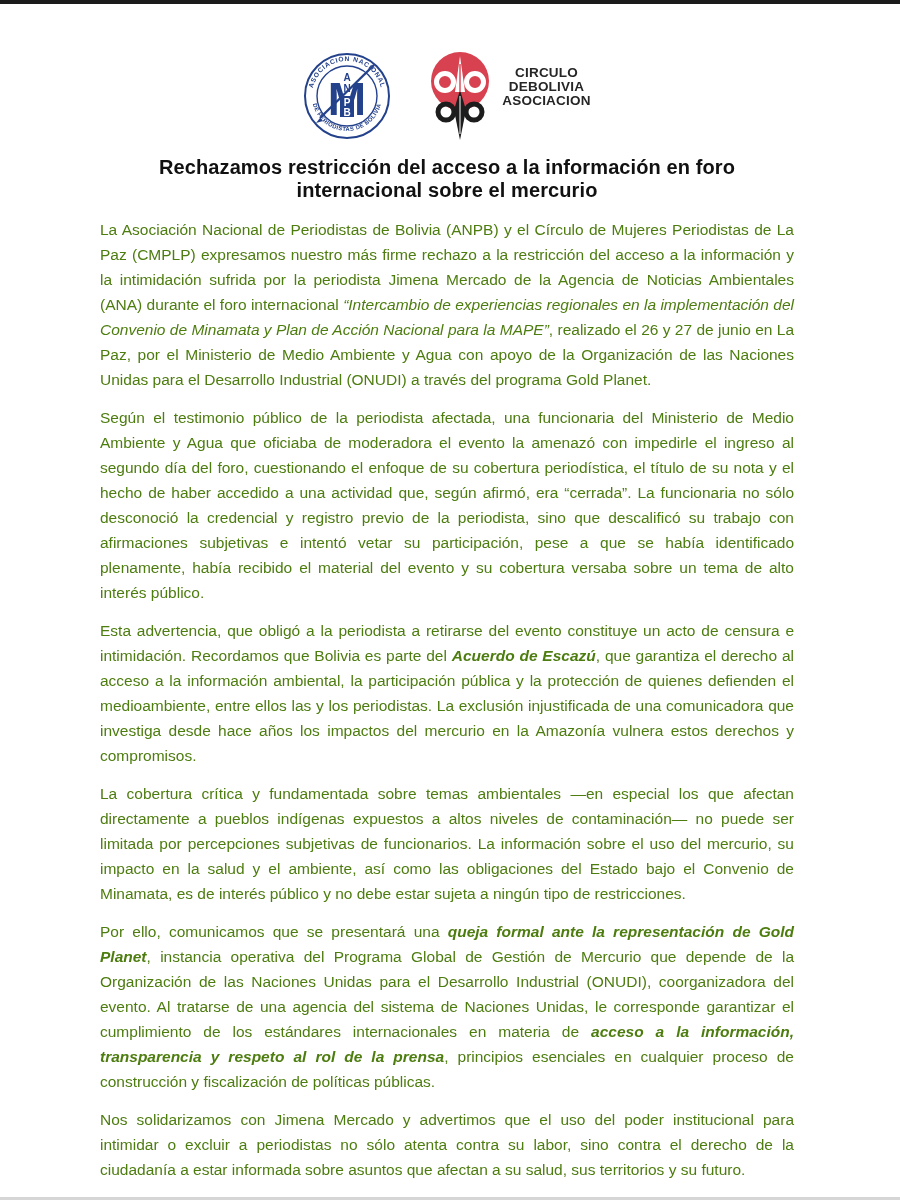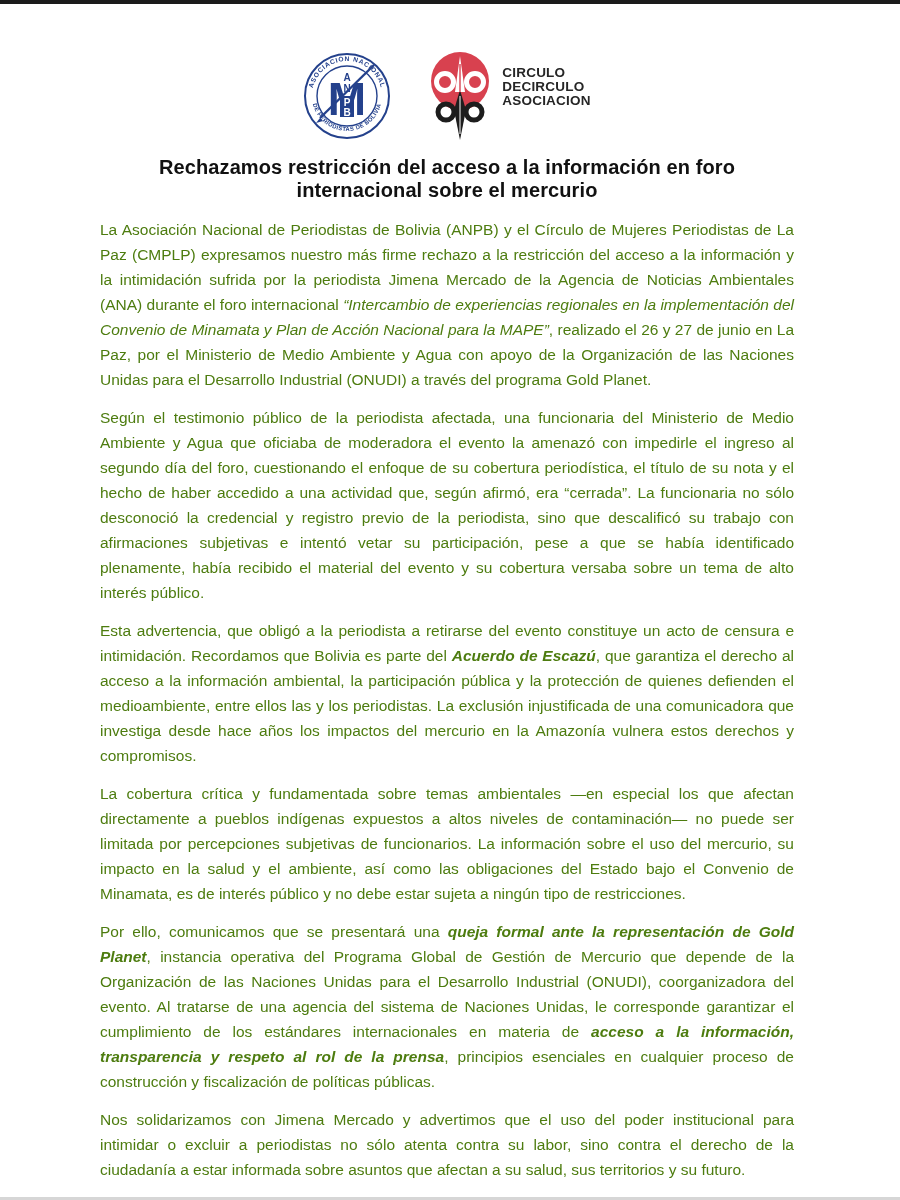--- a/index.html
+++ b/index.html
@@ -27,21 +27,21 @@
   }
   
   .logo-row {
     display: flex;
     justify-content: center;
     align-items: center;
     gap: 34px;
     height: 92px;
     margin-bottom: 10px;
   }
-  .cmp-group { display: flex; align-items: flex-start; gap: 7px; }
+  .cmp-group { display: flex; align-items: flex-start; gap: 7px; text-align: center; }
   .cmp-wordmark {
     padding-top: 16px;
     font-weight: 700;
     font-size: 13.5px;
     line-height: 14px;
     letter-spacing: 0.2px;
     color: #262626;
   }
   .cmp-wordmark .squeeze { word-spacing: -4px; }
   
@@ -118,21 +118,21 @@
         <line x1="35" y1="46" x2="35" y2="84" stroke="#ffffff" stroke-width="1"></line>
 
         <circle cx="20" cy="32" r="8.5" fill="none" stroke="#ffffff" stroke-width="5"></circle>
         <circle cx="50" cy="32" r="8.5" fill="none" stroke="#ffffff" stroke-width="5"></circle>
 
         <polygon points="35,6 30,42 40,42" fill="#ffffff"></polygon>
         <line x1="35" y1="14" x2="35" y2="42" stroke-width="1.4" stroke="#d8414f"></line>
       </svg>
       <div class="cmp-wordmark">
         <div>CIRCULO</div>
-        <div class="squeeze">DE CIRCULO</div>
+        <div class="squeeze">DE BOLIVIA</div>
         <div>ASOCIACION</div>
       </div>
     </div>
 
   </header>
 
   <h1 class="doc-title">Rechazamos restricción del acceso a la información en foro internacional sobre el mercurio</h1>
 
   <main class="doc-body">
       <p><span>La Asociación Nacional de Periodistas de Bolivia (ANPB) y el Círculo de Mujeres Periodistas de La Paz (CMPLP) expresamos nuestro más firme rechazo a la restricción del acceso a la información y la intimidación sufrida por la periodista Jimena Mercado de la Agencia de Noticias Ambientales (ANA) durante el foro internacional </span><span class="italic">“Intercambio de experiencias regionales en la implementación del Convenio de Minamata y Plan de Acción Nacional para la MAPE”</span><span>, realizado el 26 y 27 de junio en La Paz, por el Ministerio de Medio Ambiente y Agua con apoyo de la Organización de las Naciones Unidas para el Desarrollo Industrial (ONUDI) a través del programa Gold Planet.</span></p>

